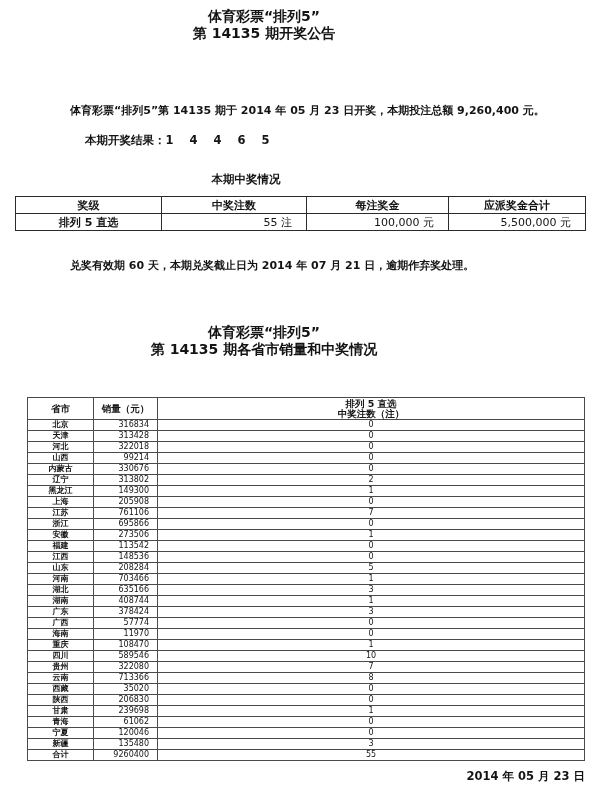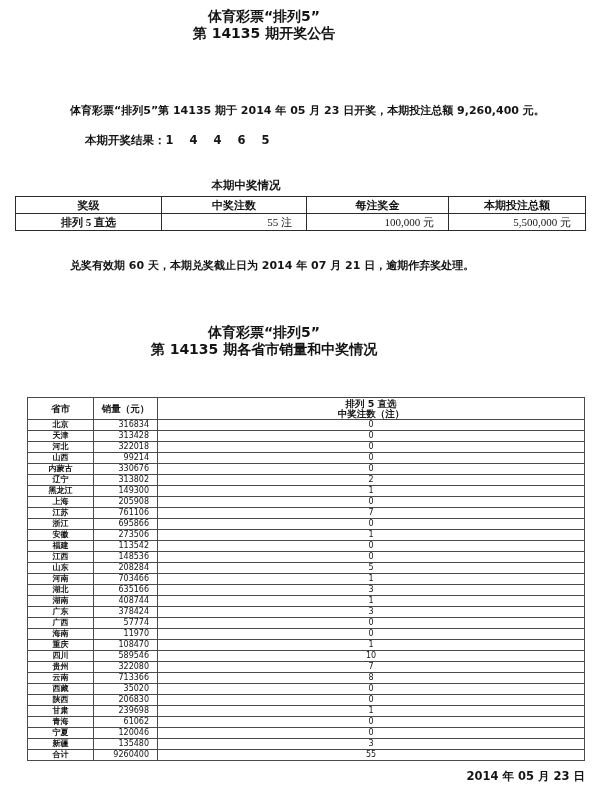--- a/index.html
+++ b/index.html
@@ -18,27 +18,27 @@
   .doc-title { left:0; width:528px; text-align:center; font-size:14px; line-height:17px; }
   #title-block { top:8px; }
   #section2-title { top:324px; }
 
   
   .body-line { font-size:11px; white-space:nowrap; }
   #intro-line { top:103px; left:70px; }
   #result-line { top:133px; left:85px; font-size:11.5px; }
   #result-digits { letter-spacing:6px; }
 
-  #prize-caption { top:178px; left:0; width:492px; text-align:center; font-size:11.5px; }
+  #prize-caption { top:172px; left:0; width:492px; text-align:center; font-size:11.5px; }
 
   
   #prize-table { top:196px; left:15px; width:570px; border-collapse:collapse; table-layout:fixed; }
   #prize-table th, #prize-table td {
     border:1px solid #2b2b2b; font-size:11px; font-weight:700; height:17px;
-    padding:0 2px; overflow:hidden;font-family:Liberation Serif, serif;
+    padding:0 2px; overflow:hidden;
   }
   #prize-table th { text-align:center; }
   #prize-table td.c-level { text-align:center; }
   #prize-table td.c-num { text-align:right; padding-right:14px; font-weight:400; }
 
   #redeem-line { top:258px; left:70px; }
 
   
   #province-table { top:397px; left:27px; width:557px; border-collapse:collapse; table-layout:fixed; }
   #province-table th, #province-table td {
@@ -73,21 +73,21 @@
     <col style="width:146px">
       <col style="width:145px">
       <col style="width:142px">
       <col style="width:137px">
   </colgroup>
   <thead>
     <tr>
       <th>奖级</th>
       <th>中奖注数</th>
       <th>每注奖金</th>
-      <th>本期投注总额</th>
+      <th>应派奖金合计</th>
     </tr>
   </thead>
   <tbody>
     <tr>
       <td class="c-level">排列 5 直选</td>
       <td class="c-num">55 注</td>
       <td class="c-num">100,000 元</td>
       <td class="c-num">5,500,000 元</td>
     </tr>
   </tbody>

